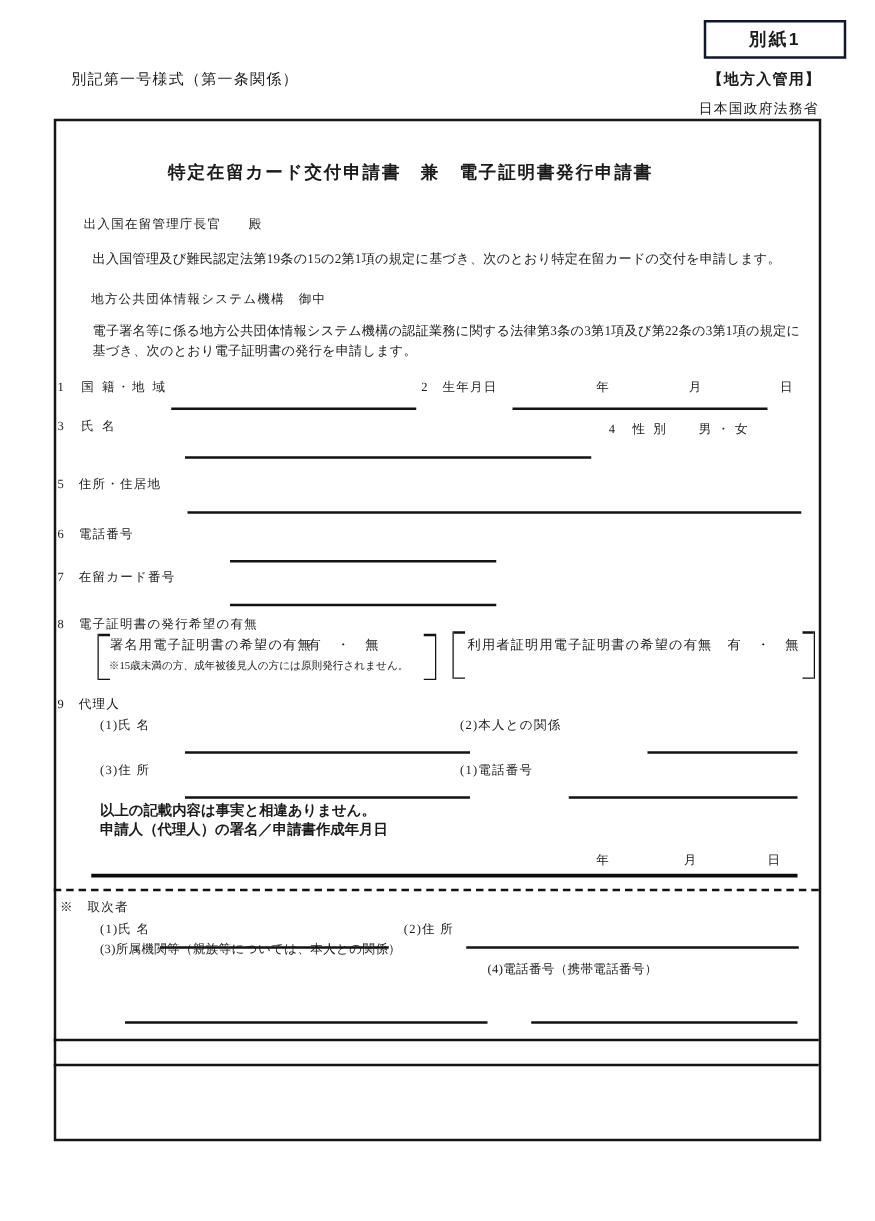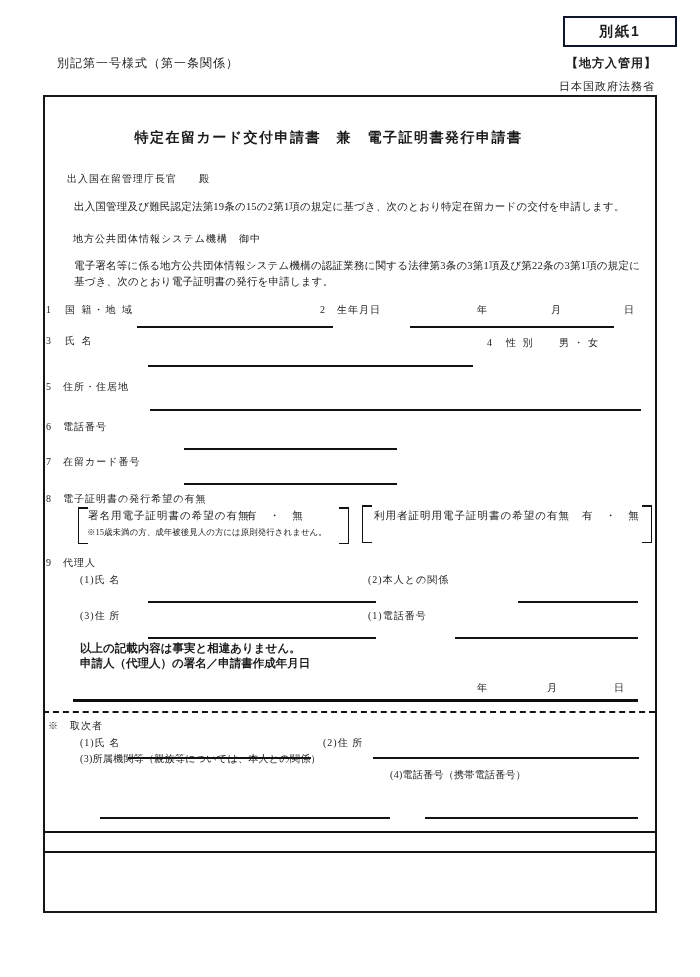--- a/index.html
+++ b/index.html
@@ -43,21 +43,21 @@
   <div id="formbox"></div>
 
   <div class="abs center" id="title">特定在留カード交付申請書　兼　電子証明書発行申請書</div>
 
   <span class="abs t" style="left:67px;top:172px;">出入国在留管理庁長官　　殿</span>
   <span class="abs t sm" style="left:74px;top:200px;letter-spacing:0.2px;">出入国管理及び難民認定法第19条の15の2第1項の規定に基づき、次のとおり特定在留カードの交付を申請します。</span>
   <span class="abs t" style="left:53px;top:232px;margin-left:20px;">地方公共団体情報システム機構　御中</span>
   <div class="abs t sm wrap" style="left:74px;top:258px;width:570px;letter-spacing:0.2px;">電子署名等に係る地方公共団体情報システム機構の認証業務に関する法律第3条の3第1項及び第22条の3第1項の規定に基づき、次のとおり電子証明書の発行を申請します。</div>
 
   <span class="abs t" style="left:46px;top:303px;letter-spacing:2px;">1　国 籍・地 域</span>
-  <span class="abs t" style="left:320px;top:303px;">2　生年月日</span>
+  <span class="abs t" style="left:337px;top:303px;">2　生年月日</span>
   <span class="abs t" style="left:477px;top:303px;">年</span>
   <span class="abs t" style="left:551px;top:303px;">月</span>
   <span class="abs t" style="left:624px;top:303px;">日</span>
   <div class="fline" style="left:137px;top:326px;width:196px;"></div>
   <div class="fline" style="left:410px;top:326px;width:204px;"></div>
 
   <span class="abs t" style="left:46px;top:334px;letter-spacing:2px;">3　氏 名</span>
   <span class="abs t" style="left:487px;top:336px;letter-spacing:2px;">4　性 別</span>
   <span class="abs t" style="left:559px;top:336px;">男 ・ 女</span>
   <div class="fline" style="left:148px;top:365px;width:325px;"></div>

